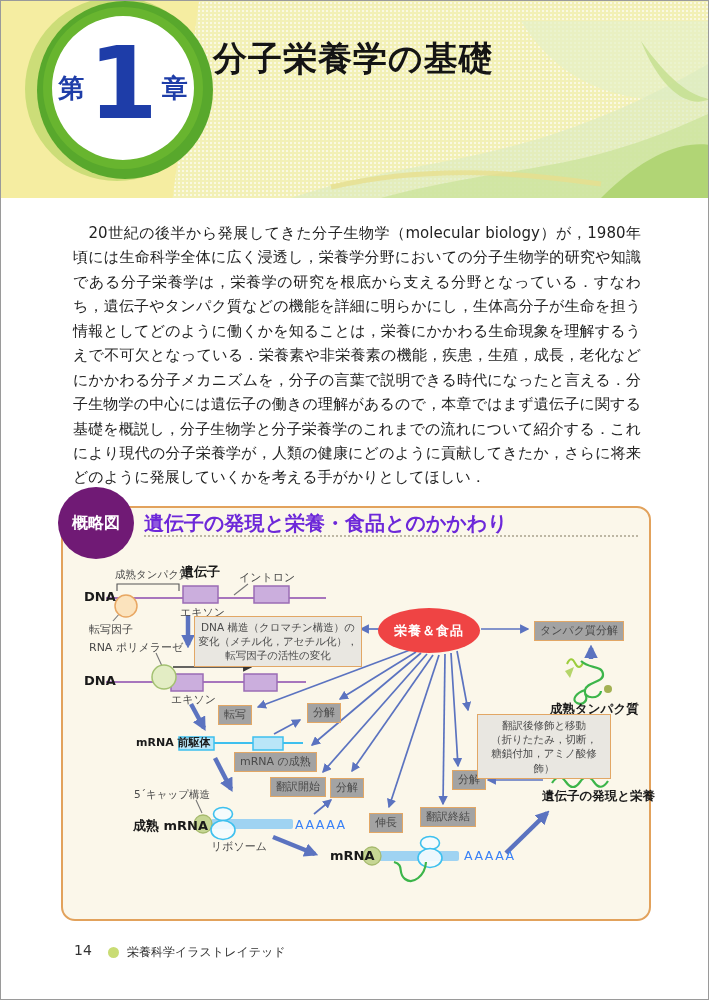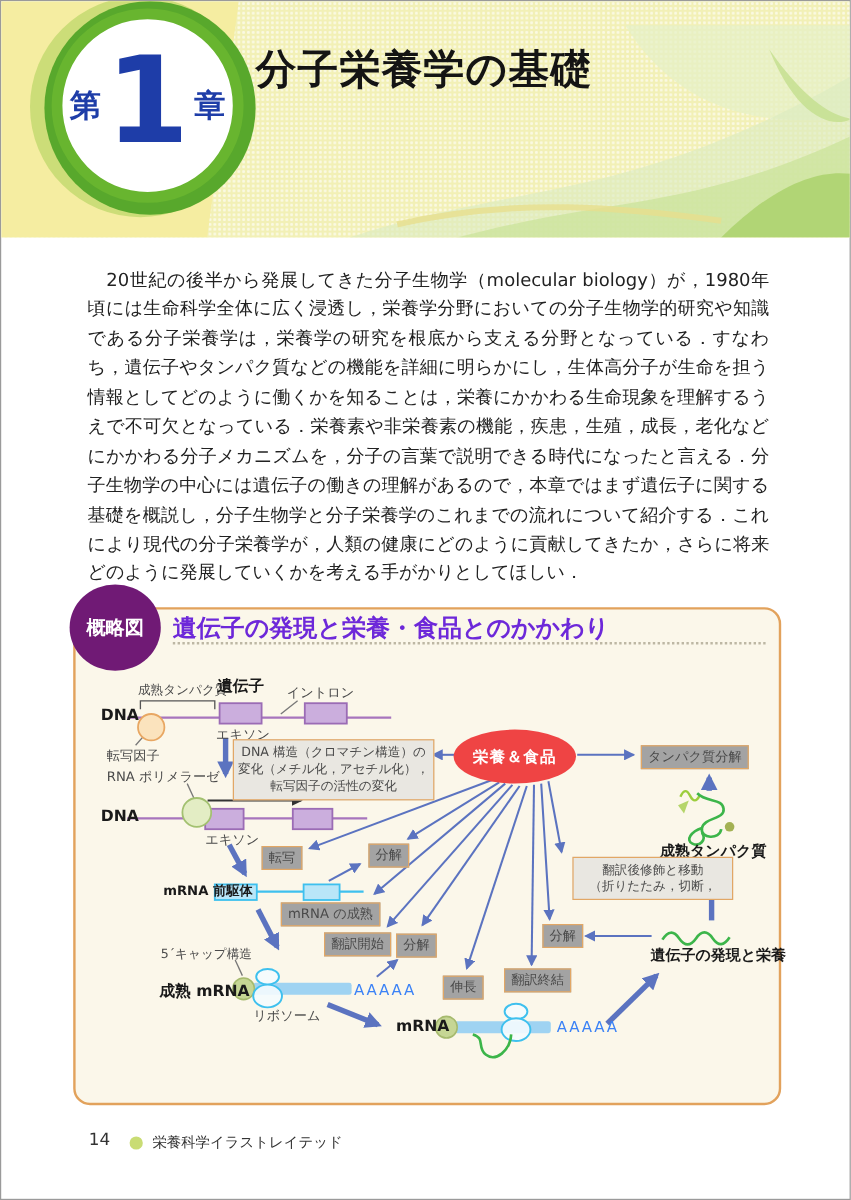--- a/index.html
+++ b/index.html
@@ -214,17 +214,18 @@
 <div class="bx" style="left:533px;top:620px;">タンパク質分解</div>
 
 <div class="gbx" style="left:193px;top:615px;width:160px;">
   <div>DNA 構造（クロマチン構造）の</div>
   <div>変化（メチル化，アセチル化），</div>
   <div>転写因子の活性の変化</div>
 </div>
 <div class="gbx" style="left:476px;top:713px;width:126px;">
   <div>翻訳後修飾と移動</div>
   <div>（折りたたみ，切断，</div>
+  <div>糖鎖付加，アミノ酸修飾）</div>
 </div>
 
 <div class="foot-num">14</div>
 <div class="foot-dot"></div>
 <div class="foot-title">栄養科学イラストレイテッド</div>
 
 </body></html>

